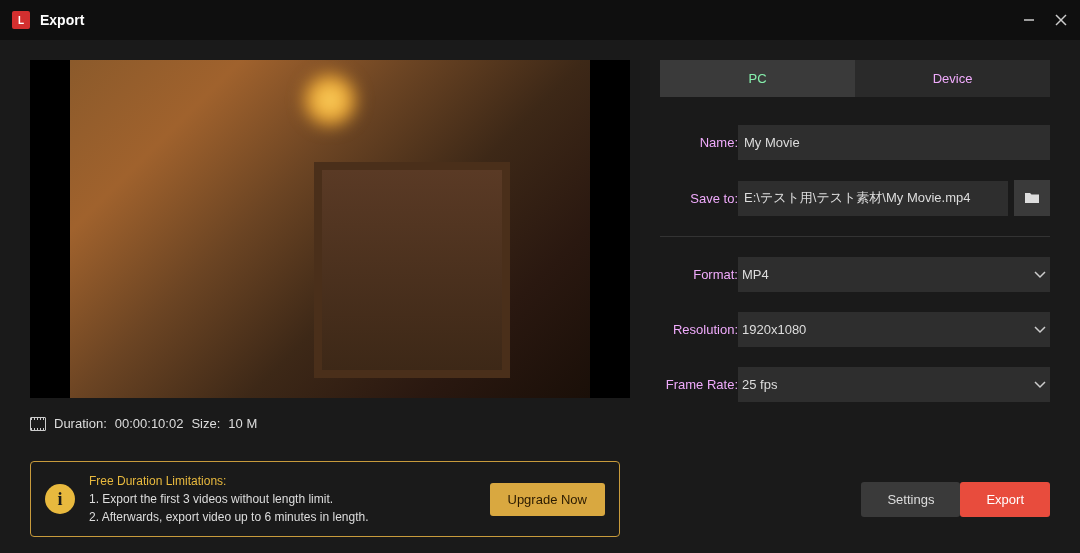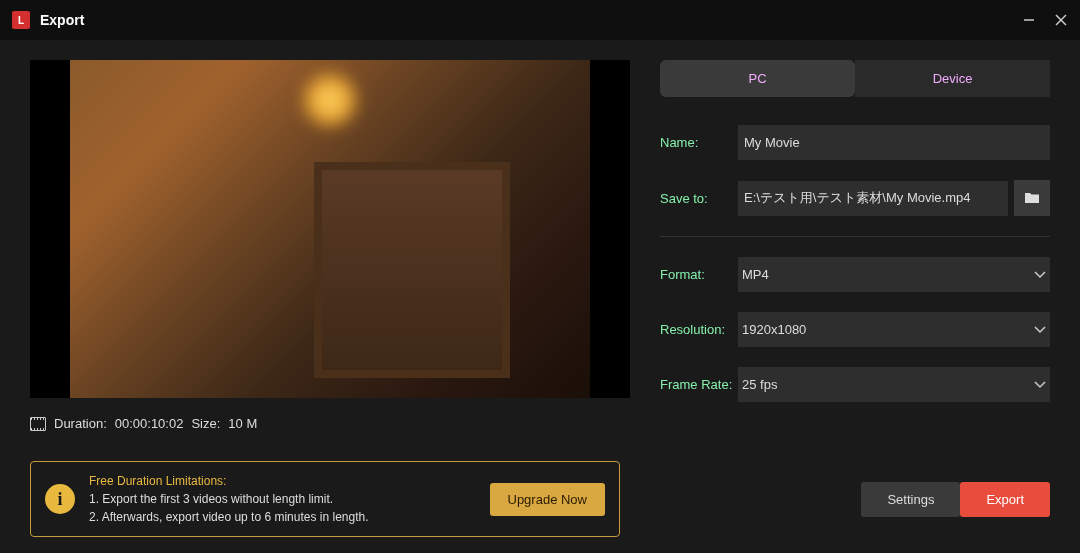--- a/index.html
+++ b/index.html
@@ -126,32 +126,32 @@
       flex: 1;
       text-align: center;
       padding: 11px 0;
       font-size: 13px;
       cursor: pointer;
       background: #2a2a2a;
       color: #f0abfc;
     }
     .tab.active {
       background: #3a3a3a;
-      color: #f0abfc;
-      border-radius: 6px;
+      color: #86efac;
     }
     .form-row {
       display: flex;
       align-items: center;
       margin-bottom: 20px;
     }
     .form-label {
       width: 78px;
       font-size: 13px;
-      color: #86efac;
+      color: #f0abfc;
+      text-align: right;
     }
     .form-input {
       flex: 1;
       background: #2e2e2e;
       border: none;
       padding: 10px 6px;
       color: #ddd;
       font-size: 13px;
       outline: none;
     }

